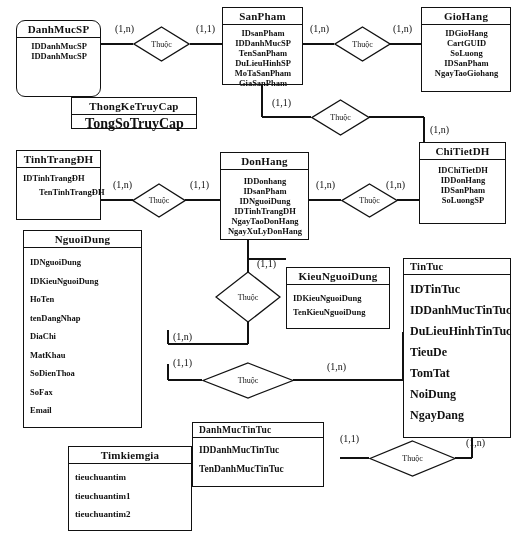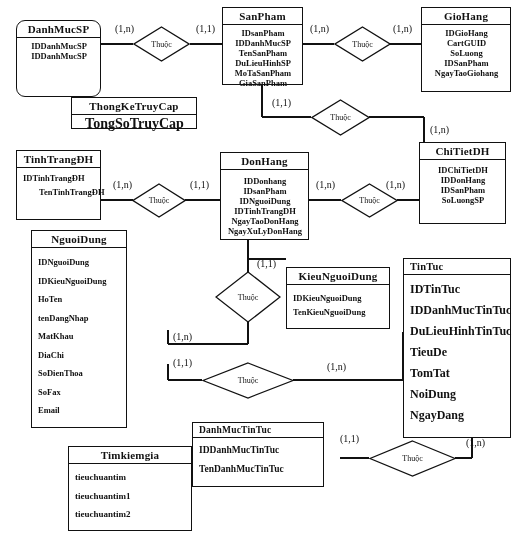--- a/index.html
+++ b/index.html
@@ -192,29 +192,29 @@
   <div class="entity" style="left:419px; top:142px; width:87px; height:82px;">
     <div class="ent-title">ChiTietDH</div>
     <div class="ent-attrs sp-tight" style="padding-top:5px;">
       <div class="attr">IDChiTietDH</div>
       <div class="attr">IDDonHang</div>
       <div class="attr">IDSanPham</div>
       <div class="attr">SoLuongSP</div>
     </div>
   </div>
 
-  <div class="entity" style="left:23px; top:230px; width:96px; height:198px;margin-left:8px;">
+  <div class="entity" style="left:23px; top:230px; width:119px; height:198px;">
     <div class="ent-title">NguoiDung</div>
     <div class="ent-attrs sp-wide" style="padding-top:5px;">
       <div class="attr">IDNguoiDung</div>
       <div class="attr">IDKieuNguoiDung</div>
       <div class="attr">HoTen</div>
       <div class="attr">tenDangNhap</div>
+      <div class="attr">DiaChi</div>
       <div class="attr">MatKhau</div>
-      <div class="attr">DiaChi</div>
       <div class="attr">SoDienThoa</div>
       <div class="attr">SoFax</div>
       <div class="attr">Email</div>
     </div>
   </div>
 
   <div class="entity" style="left:286px; top:267px; width:104px; height:62px;font-family:Liberation Serif, serif;">
     <div class="ent-title">KieuNguoiDung</div>
     <div class="ent-attrs sp-mid" style="padding-top:6px;">
       <div class="attr">IDKieuNguoiDung</div>

